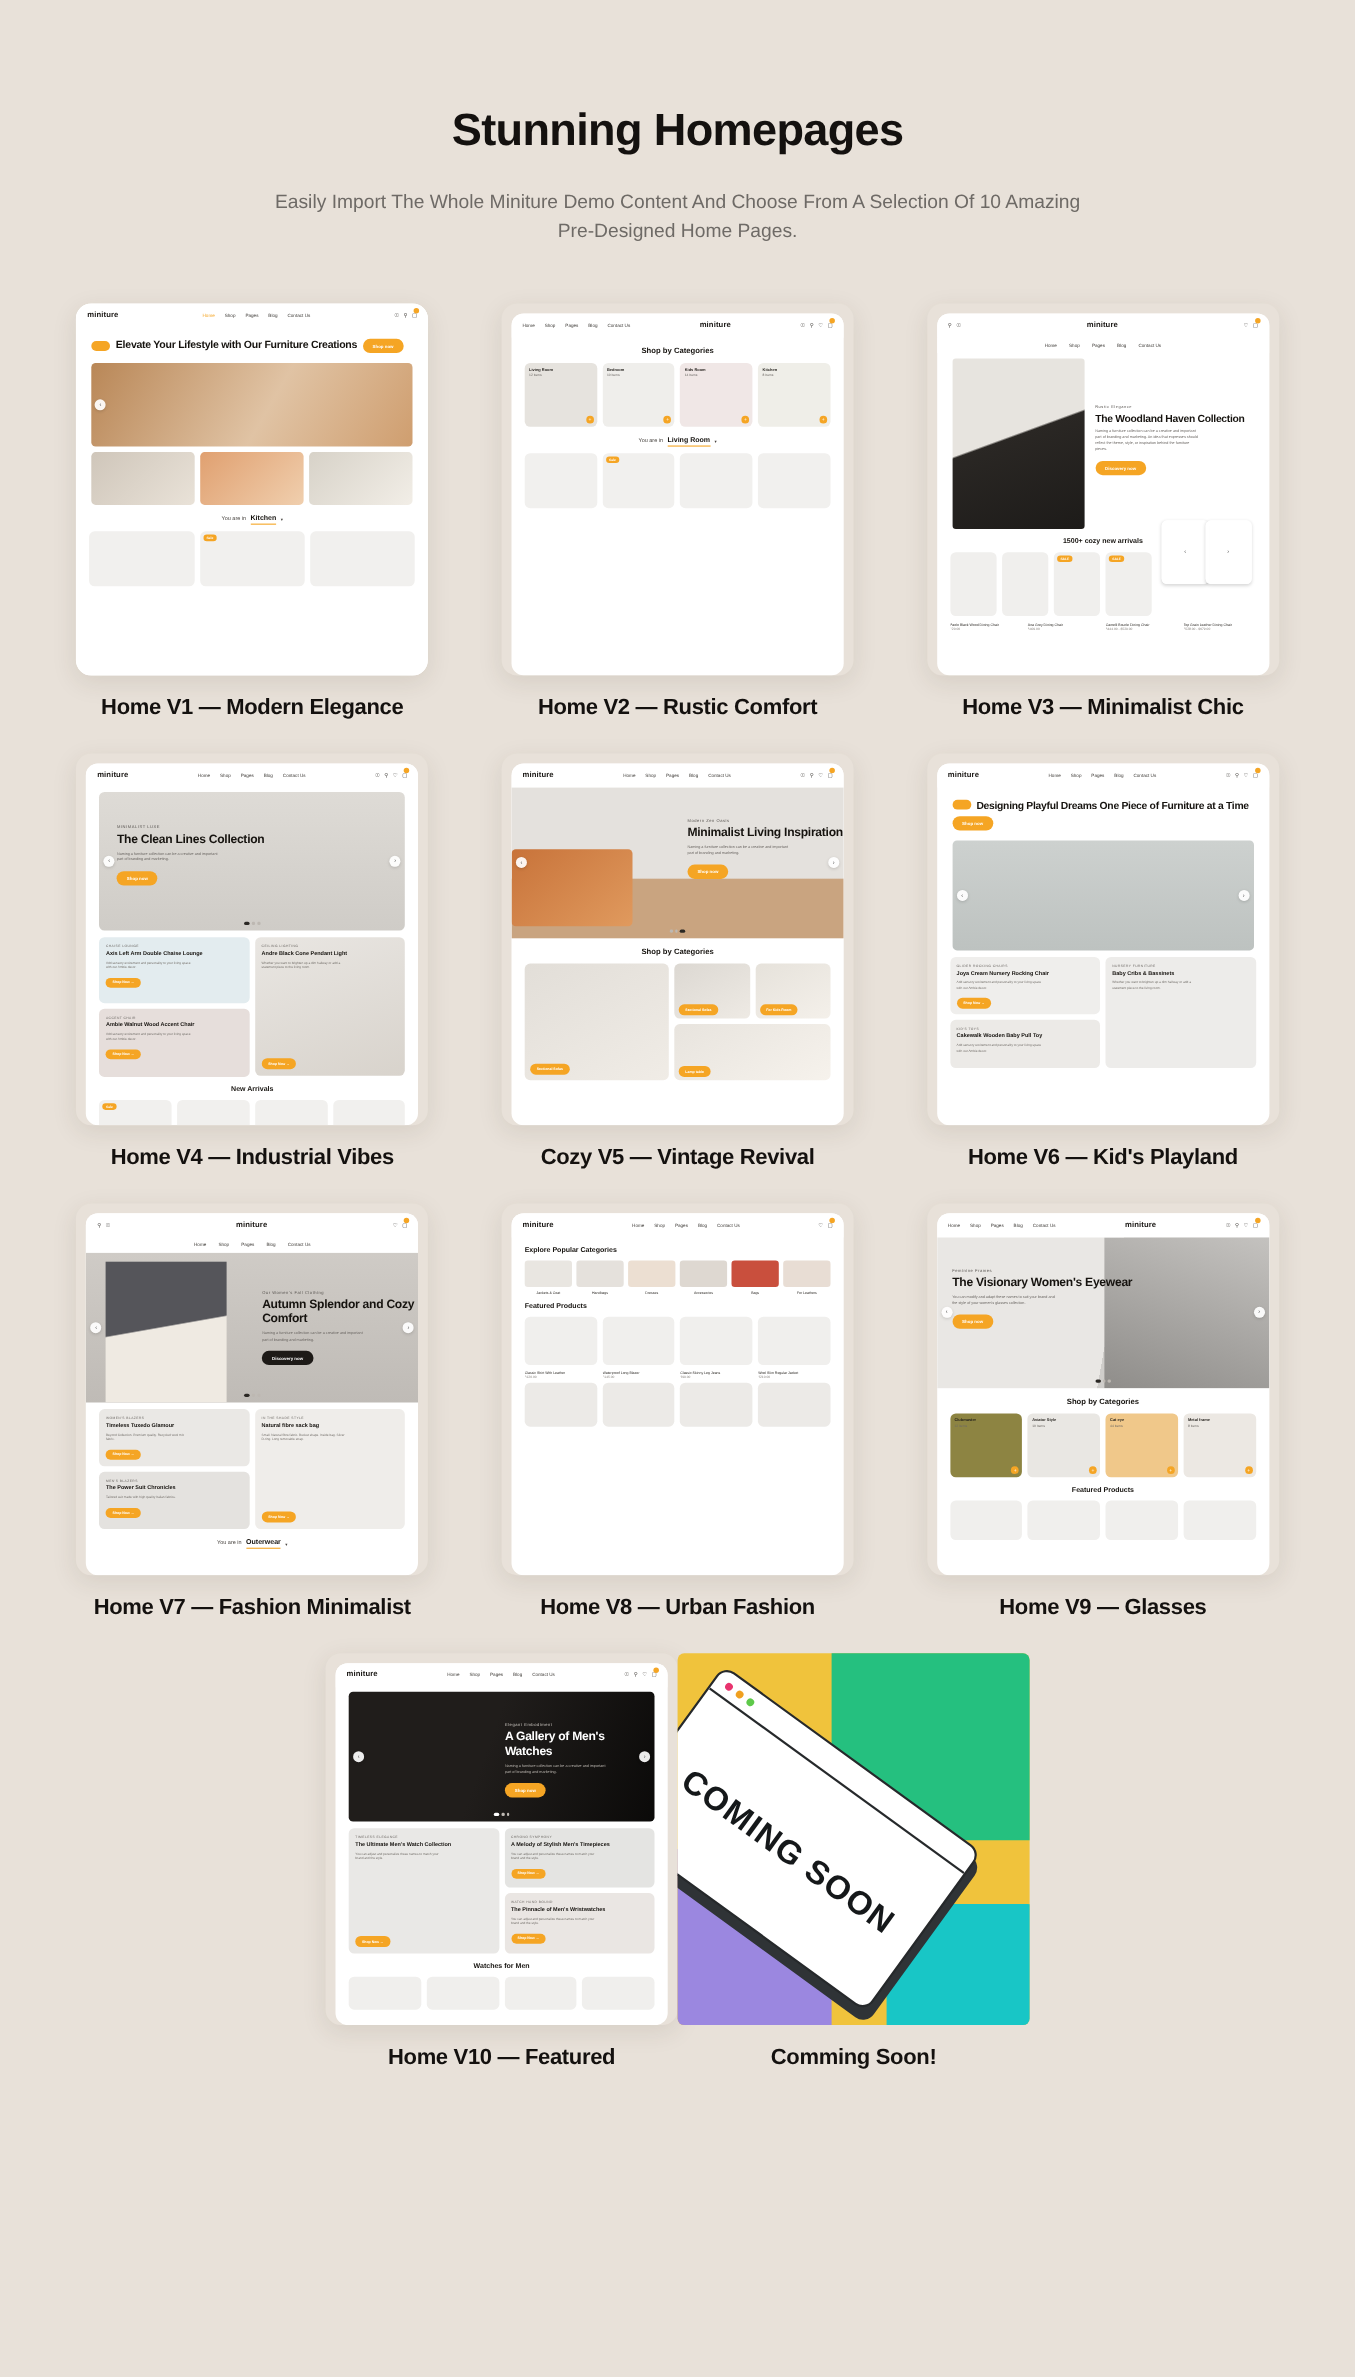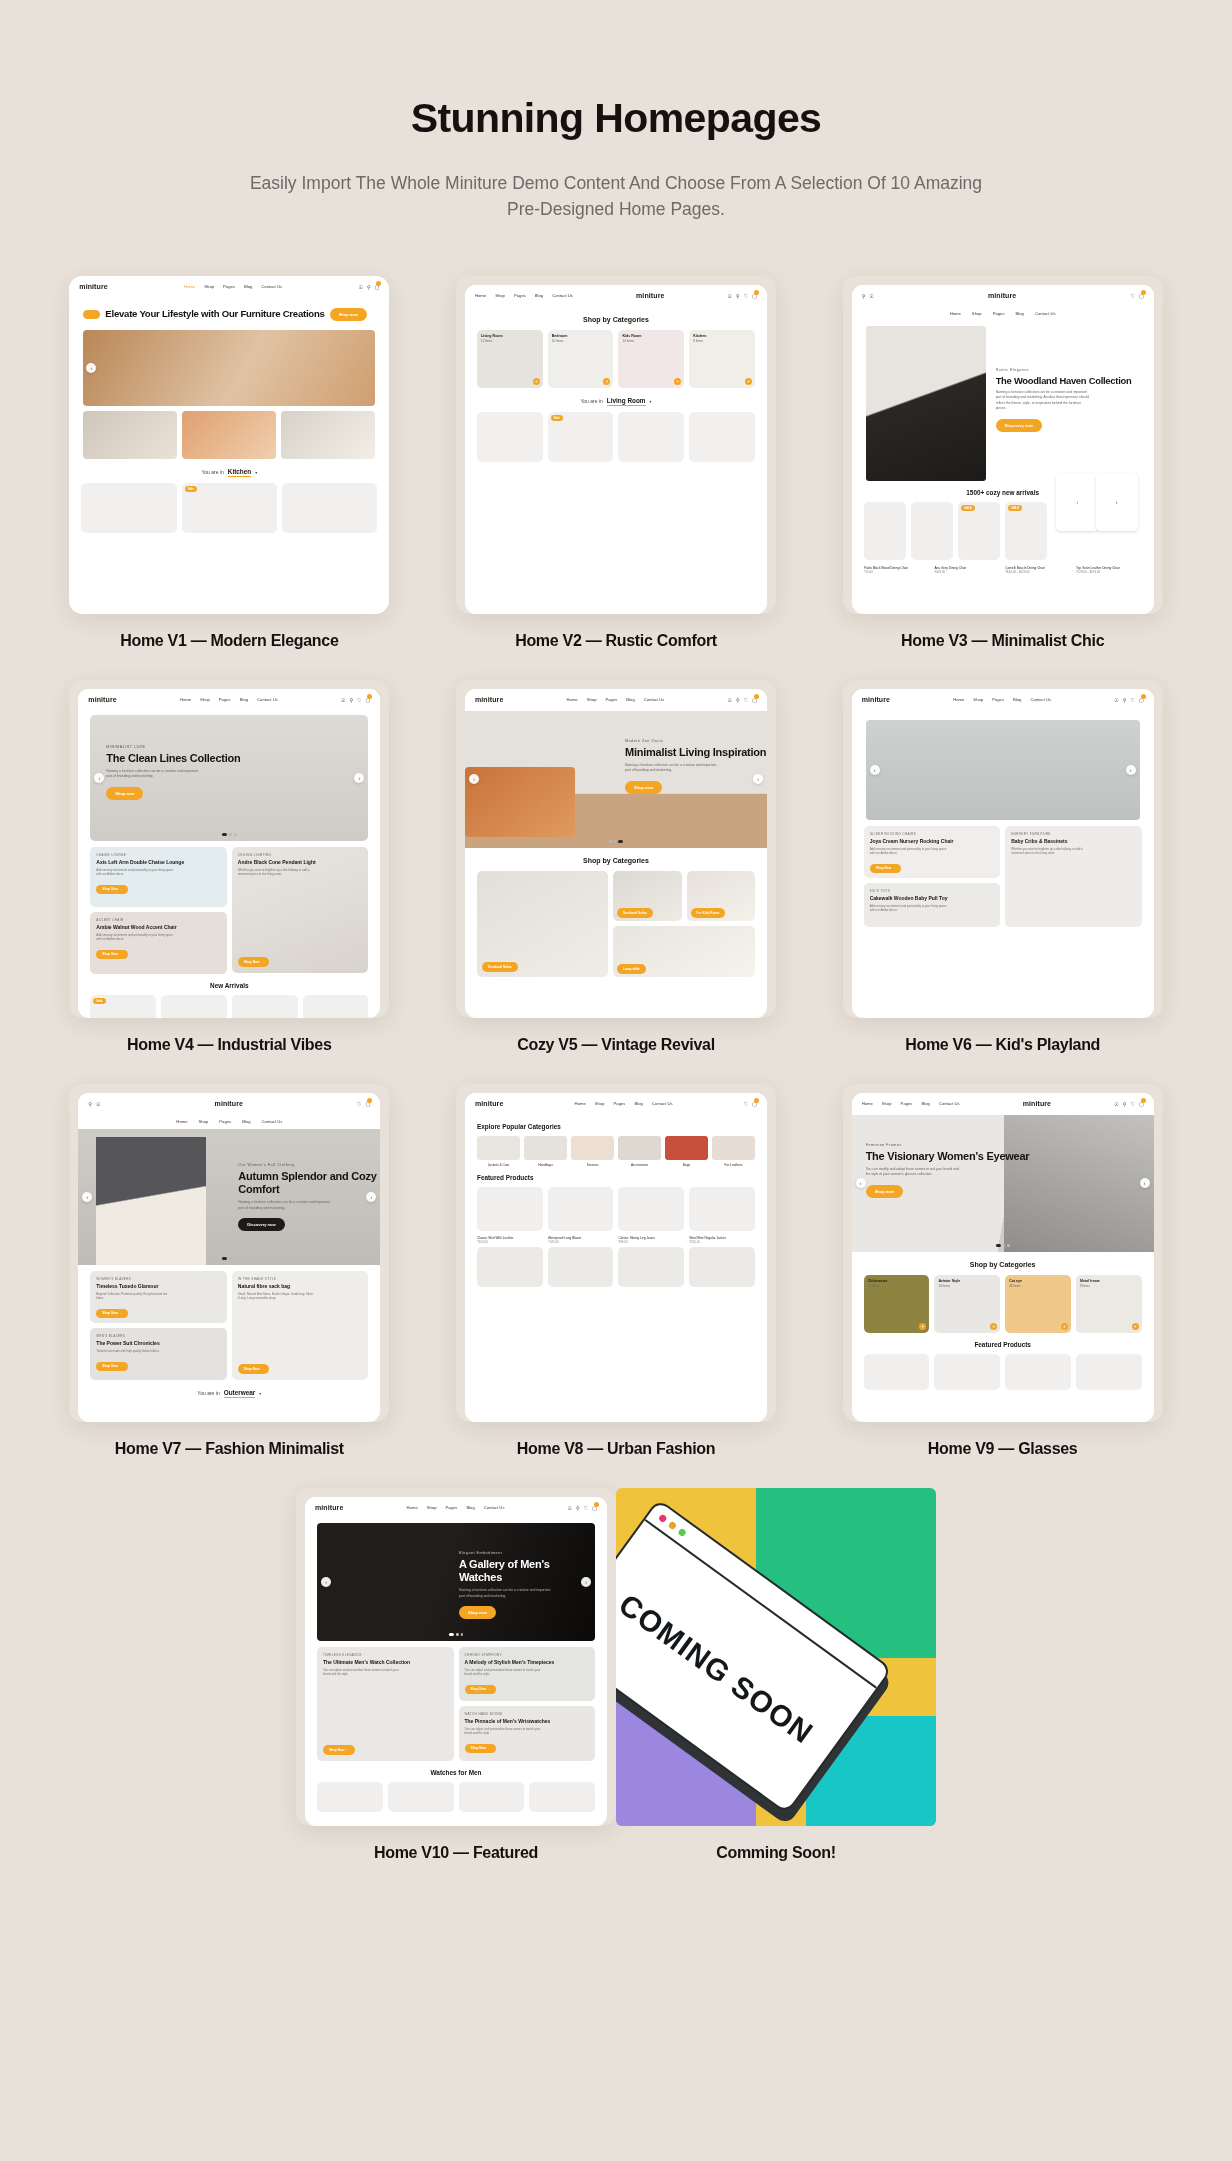--- a/index.html
+++ b/index.html
@@ -41,21 +41,21 @@
     display: flex;
     flex-direction: column;
     align-items: center;
     margin-bottom: 30px;
   }
   .row-pair { width: 100%; display: flex; justify-content: center; }
   .row-pair .cell { width: 320px; }
 
   .caption {
     margin-top: 18px;
-    font-size: 16px;
+    font-size: 20px;
     font-weight: 700;
     color: #14110f;
     letter-spacing: -0.3px;
     text-align: center;
   }
 
   
   .thumb {
     width: 320px;
     height: 338px;
@@ -504,20 +504,27 @@
             <span>Pages</span>
             <span>Blog</span>
             <span>Contact Us</span>
           </span>
           <span class="icons">
             <span>☉</span>
             <span>⚲</span>
             <span>♡</span>
             <span>▢<i class="cartdot"></i></span>
           </span>
+        </div>
+        <div style="padding:10px 14px 0;">
+          <div style="display:flex;align-items:center;gap:5px;flex-wrap:wrap;">
+            <span style="background:#f5a524;width:17px;height:9px;border-radius:9px;display:inline-block;"></span>
+            <span class="h-title" style="font-size:9.4px;">Designing Playful Dreams One Piece of Furniture at a Time</span>
+            <span class="btn" style="margin-top:0;">Shop now</span>
+          </div>
         </div>
         <div style="padding:9px 14px 0;">
           <div class="hero" style="height:100px;border-radius:4px;background:linear-gradient(180deg,#cdd1cf,#bdc2c0);">
             <div class="arrowbtn" style="left:4px;">‹</div>
             <div class="arrowbtn" style="right:4px;">›</div>
           </div>
         </div>
         <div class="promo2">
           <div class="col">
             <div class="pbox" style="background:#efeeec;height:52px;">

